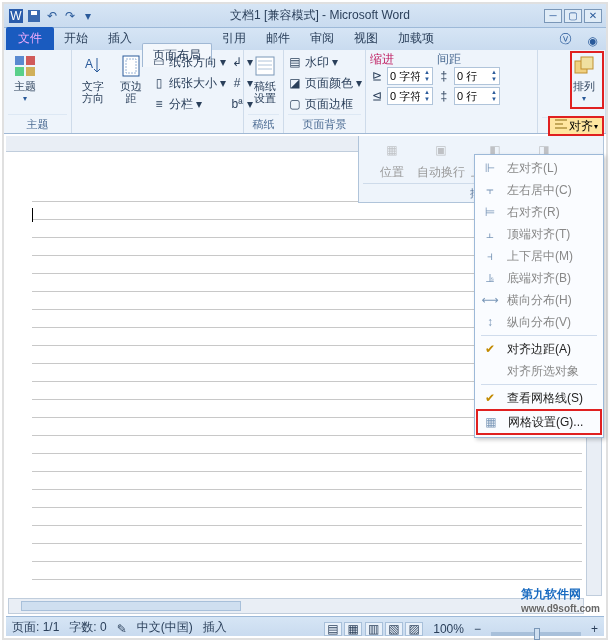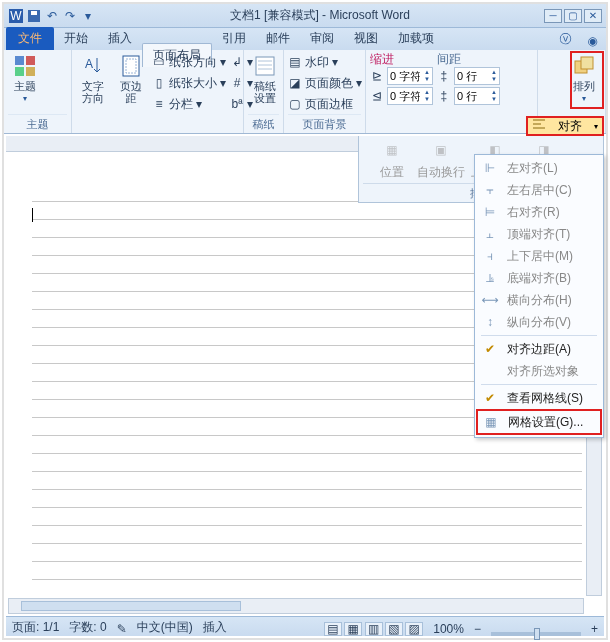--- a/index.html
+++ b/index.html
@@ -9,21 +9,21 @@
 
 .titlebar { height: 24px; background: linear-gradient(#d6e5f5,#c9dbef); display: flex; align-items: center; padding: 0 4px; border-bottom: 1px solid #9db9d8; }
 .titlebar .qat { display: flex; gap: 2px; align-items: center; }
 .titlebar .qat span { width: 16px; height: 16px; display: inline-flex; align-items: center; justify-content: center; color: #2a5a9a; }
 .titlebar .title { flex: 1; text-align: center; color: #2a3f5a; }
 .titlebar .winbtns { display: flex; gap: 2px; }
 .titlebar .winbtns span { width: 18px; height: 14px; border: 1px solid #7a97b8; background: #e0ecf7; display: inline-flex; align-items: center; justify-content: center; font-size: 10px; color: #2a5a9a; }
 
 
 .tabs { height: 22px; background: linear-gradient(#d6e5f5,#c9dbef); display: flex; align-items: flex-end; padding-left: 2px; gap: 0; }
-.tab-file { background: #1a5bbf; color: #fdba74; padding: 3px 12px; border-radius: 2px 2px 0 0; font-family: Liberation Mono, monospace; }
+.tab-file { background: #1a5bbf; color: #f0abfc; padding: 3px 12px; border-radius: 2px 2px 0 0; font-family: Liberation Mono, monospace; }
 .tab { padding: 3px 10px; color: #2a3f5a; cursor: pointer; }
 .tab.active { background: #f3f7fc; border: 1px solid #a0b8d4; border-bottom: none; border-radius: 2px 2px 0 0; position: relative; top: 17px; }
 .tabs .spacer { flex: 1; }
 .tabs .helpbtn { padding: 2px 8px; color: #2a5a9a; }
 .hl-red { border: 2px solid #e02020; }
 
 
 .ribbon { height: 84px; background: #eef4fb; border-bottom: 1px solid #a0b8d4; display: flex; }
 .group { border-right: 1px solid #cedbea; padding: 2px 4px 0 4px; display: flex; flex-direction: column; position: relative; }
 .group-label { text-align: center; font-size: 11px; color: #4a6a92; padding: 2px 0 1px 0; border-top: 1px solid #dde8f4; position: relative; }
@@ -40,21 +40,21 @@
 .spin .arrows span { font-size: 6px; line-height: 7px; color: #2a5a9a; padding: 0 2px; }
 .group-arrange { position: relative; }
 .group-arrange .hl { position: absolute; border: 2px solid #e02020; right: 1px; top: 1px; width: 34px; height: 58px; pointer-events: none; }
 
 
 .arrange-panel { position: absolute; right: 2px; top: 132px; width: 246px; background: #eef4fb; border: 1px solid #b0c4da; border-top: none; padding: 2px 4px 0 4px; z-index: 5; }
 .arrange-panel .row1 { display: flex; gap: 6px; align-items: flex-start; justify-content: flex-start; padding-left: 10px; }
 .ap-vbtn { display: flex; flex-direction: column; align-items: center; gap: 2px; min-width: 38px; font-size: 11px; color: #999; }
 .ap-vbtn .ic { width: 24px; height: 24px; display: flex; align-items: center; justify-content: center; opacity: .55; }
 .arrange-panel .group-label { border-top: 1px solid #cedbea; margin-top: 2px; }
-.align-chip { position: absolute; right: 2px; top: 112px; height: 20px; background: #ffe6a0; border: 1px solid #d0b050; display: flex; align-items: center; gap: 12px; padding: 0 4px; z-index: 6; }
+.align-chip { position: absolute; right: 2px; top: 112px; height: 20px; background: #ffe6a0; border: 1px solid #d0b050; display: flex; align-items: center; gap: 1px; padding: 0 4px; z-index: 6; }
 .align-chip.hl-red { border: 2px solid #e02020; }
 
 
 .dropdown { position: absolute; right: 2px; top: 150px; width: 130px; background: #fafcff; border: 1px solid #9db9d8; box-shadow: 2px 2px 4px rgba(0,0,0,.2); z-index: 10; padding: 2px; }
 .dropdown .mi { display: flex; align-items: center; height: 22px; padding: 0 4px; gap: 8px; color: #888; cursor: pointer; }
 .dropdown .mi .mic { width: 18px; height: 16px; display: inline-flex; align-items: center; justify-content: center; color: #7a97b8; }
 .dropdown .mi.enabled { color: #222; }
 .dropdown .mi.checked .mic { color: #c28a00; }
 .dropdown .sep { height: 1px; background: #d0dcec; margin: 2px 4px; }
 .dropdown .hl-box { border: 2px solid #e02020; margin: 0 -1px; }
@@ -399,20 +399,24 @@
     </div>
     <div class="cursor"></div>
     <div class="vscroll">
         <div class="thumb"></div>
       </div>
     <div class="hscroll">
         <div class="thumb"></div>
       </div>
   </div>
 
+  <div class="wm">
+    <span>第九软件网</span>
+    <span class="sub">www.d9soft.com</span>
+  </div>
 
   <div class="status">
     <span>页面: 1/1</span>
     <span>字数: 0</span>
     <span>✎</span>
     <span>中文(中国)</span>
     <span>插入</span>
     <div class="spacer"></div>
     <div class="views">
       <span>▤</span>

